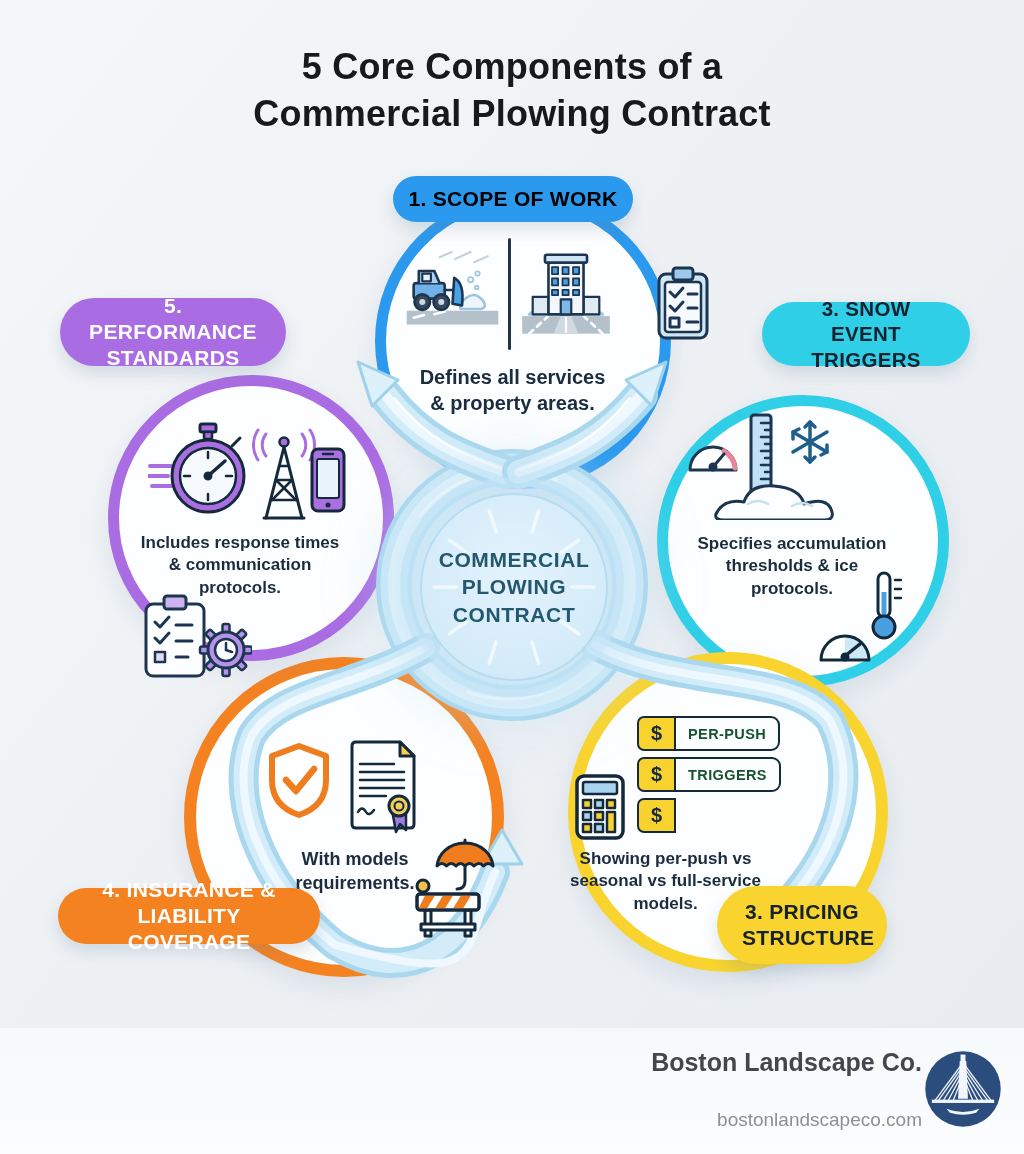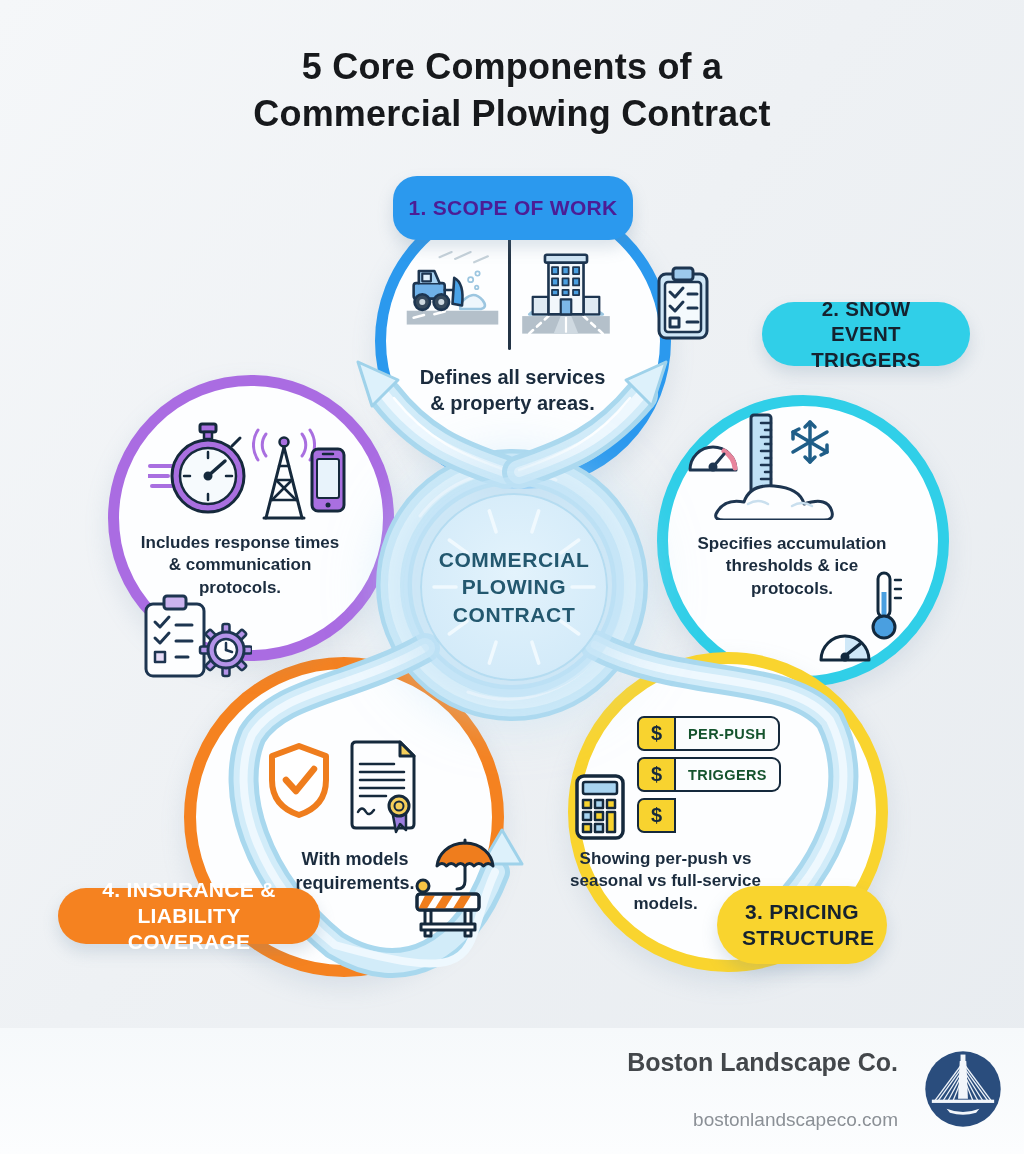--- a/index.html
+++ b/index.html
@@ -50,21 +50,21 @@
   .tag .lbl{
     display:flex;align-items:center;background:#fbfdfe;border:2.5px solid #15293c;border-left:none;
     border-radius:0 9px 9px 0;padding:0 12px;font-weight:800;font-size:14.5px;color:#14532d;letter-spacing:.4px;
   }
   .footer-band{
     position:absolute;left:0;top:1028px;width:1024px;height:126px;z-index:1;
     background:linear-gradient(#f6f9fb,#fcfdfe);
   }
   .footer{
     position:absolute;left:0;top:1048px;width:1004px;z-index:6;display:flex;
-    justify-content:flex-end;align-items:center;gap:24px;padding-right:20px;
+    justify-content:flex-end;align-items:center;padding-right:20px;
   }
   .f-name{font-size:25px;font-weight:700;color:#43474b;line-height:1.15;}
   .f-site{font-size:19px;font-weight:400;color:#8b9096;margin-top:32px;}
   .f-text{text-align:right;}
 </style>
 </head>
 <body>
 
 <div class="canvas">
 
@@ -123,31 +123,34 @@
         <line x1="92" y1="12" x2="92" y2="34" transform="rotate(198 92 92)"></line>
         <line x1="92" y1="12" x2="92" y2="34" transform="rotate(234 92 92)"></line>
         <line x1="92" y1="12" x2="92" y2="34" transform="rotate(270 92 92)"></line>
         <line x1="92" y1="12" x2="92" y2="34" transform="rotate(306 92 92)"></line>
         <line x1="92" y1="12" x2="92" y2="34" transform="rotate(342 92 92)"></line>
       </g>
     </svg>
     <div class="hub-label">COMMERCIAL PLOWING CONTRACT</div>
   </div>
 
-  <div class="pill" style="left:393px;top:176px;width:240px;height:64px;border-radius:24px;background:#2b99ee;color:#4c1d95;font-size:21px;justify-content:center;">
+  <div class="pill" style="left:393px;top:176px;width:240px;height:46px;border-radius:24px;background:#2b99ee;color:#000000;font-size:21px;justify-content:center;">
     <span>1. SCOPE OF WORK</span>
   </div>
   <div class="pill" style="left:762px;top:302px;width:208px;height:64px;border-radius:32px;background:#30cfe8;color:#15222f;font-size:20.5px;">
-    <span style="width:160px;">2. SNOW EVENT TRIGGERS</span>
+    <span style="width:160px;">3. SNOW EVENT TRIGGERS</span>
   </div>
   <div class="pill" style="left:717px;top:886px;width:170px;height:78px;border-radius:39px;background:#f9d42e;color:#15222f;font-size:21px;">
     <span style="width:120px;">3. PRICING STRUCTURE</span>
   </div>
   <div class="pill" style="left:58px;top:888px;width:262px;height:56px;border-radius:38px;background:#f58220;color:#fff;font-size:21px;">
     <span style="width:230px;">4. INSURANCE &amp; LIABILITY COVERAGE</span>
+  </div>
+  <div class="pill" style="left:60px;top:298px;width:226px;height:68px;border-radius:34px;background:#aa6ce2;color:#fff;font-size:21px;">
+    <span style="width:190px;">5. PERFORMANCE STANDARDS</span>
   </div>
 
   <div class="desc" style="left:410px;top:364px;width:205px;font-size:20px;">Defines all services &amp; property areas.</div>
   <div class="desc" style="left:553px;top:848px;width:225px;font-size:17px;">Showing per-push vs seasonal vs full-service models.</div>
   <div class="desc" style="left:694px;top:533px;width:196px;font-size:17px;">Specifies accumulation thresholds &amp; ice protocols.</div>
   <div class="desc" style="left:275px;top:848px;width:160px;font-size:18px;">With models requirements.</div>
   <div class="desc" style="left:135px;top:532px;width:210px;font-size:17px;">Includes response times &amp; communication protocols.</div>
 
   <div class="icon" style="left:405px;top:245px;">
     <svg width="95" height="90" viewBox="0 0 110 100" fill="none" stroke="#1d3550" stroke-width="3" stroke-linecap="round" stroke-linejoin="round">

